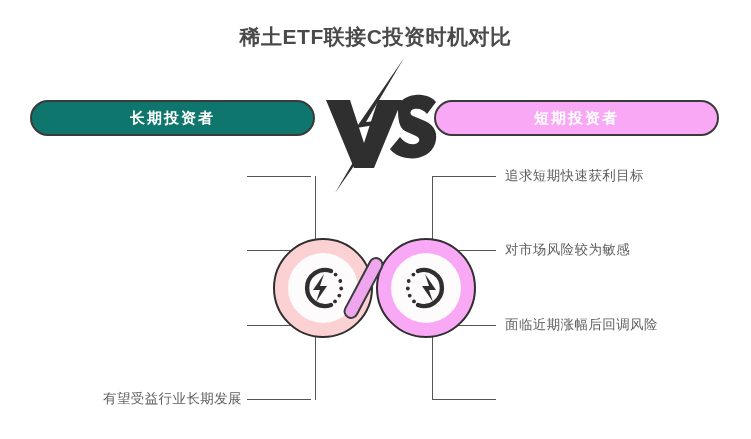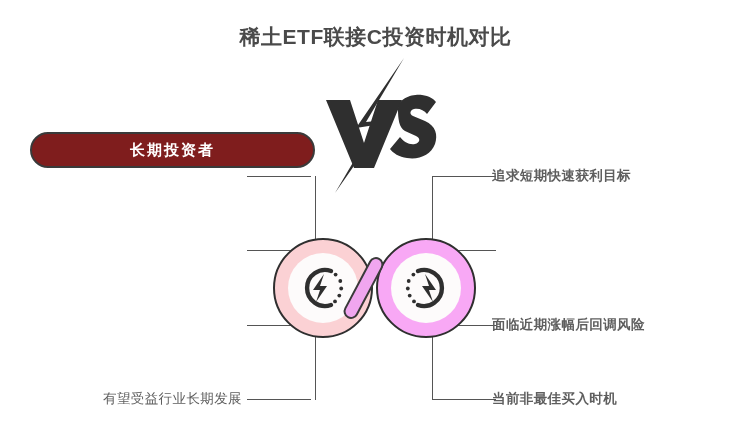--- a/index.html
+++ b/index.html
@@ -49,22 +49,21 @@
     align-items: center;
     justify-content: center;
     font-size: 15px;
     font-weight: bold;
     color: #ffffff;
     letter-spacing: 2px;
   }
   #pill-left {
     left: 30px;
     width: 285px;
-    background: #7f1d1d;
-    margin-top: 32px;
+    background: #0f766e;
   }
   #pill-right {
     left: 434px;
     width: 285px;
     background: #f8a8f5;
   }
 
   
   #vs-wrap {
     position: absolute;
@@ -97,21 +96,21 @@
   
   .item-label {
     position: absolute;
     font-size: 13.5px;
     color: #5e5e5e;
     line-height: 18px;
     white-space: nowrap;
     letter-spacing: 0.4px;
   }
   .item-label.left  { text-align: right; right: 505px; }
-  .item-label.right { text-align: center;  left: 492px; font-weight: bold; }
+  .item-label.right { text-align: center;  left: 505px; }
 
   
   .circle {
     position: absolute;
     border-radius: 50%;
     border: 2px solid #2f2f2f;
     box-sizing: border-box;
     display: flex;
     align-items: center;
     justify-content: center;
@@ -159,20 +158,23 @@
 </head>
 <body>
 
 <div id="stage">
 
   <div id="title">稀土ETF联接C投资时机对比</div>
 
   <div class="pill" id="pill-left">
     <span>长期投资者</span>
   </div>
+  <div class="pill" id="pill-right">
+    <span>短期投资者</span>
+  </div>
 
   <div id="vs-wrap">
     <svg width="128" height="135" viewBox="0 0 128 135">
 
       <polygon points="92,0 44,70 63,67 23,135 74,62 54,64" fill="#2f2f2f"></polygon>
 
       <g fill="#2f2f2f">
         <polygon points="14,42 38,42 52,85 66,42 90,42 62,110 42,110"></polygon>
         <path d="M86,52 C86,40 100,36 110,37 C117,38 122,41 124,44 L115,56
                  C112,52 107,50 102,51 C98,52 97,56 101,58 L113,63
@@ -192,22 +194,22 @@
   <div class="branch left" style="top:399px; width:64px;"></div>
 
   <div class="item-label left" style="top:390px;">有望受益行业长期发展</div>
 
   <div class="branch right" style="top:176px; width:64px;"></div>
   <div class="branch right" style="top:250px; width:64px;"></div>
   <div class="branch right" style="top:325px; width:64px;"></div>
   <div class="branch right" style="top:399px; width:64px;"></div>
 
   <div class="item-label right" style="top:167px;">追求短期快速获利目标</div>
+  <div class="item-label right" style="top:241px;">对市场风险较为敏感</div>
   <div class="item-label right" style="top:316px;">面临近期涨幅后回调风险</div>
-  <div class="item-label right" style="top:390px;">当前非最佳买入时机</div>
 
   <div class="circle" id="circle-left">
     <div class="inner-disc">
       <svg width="46" height="46" viewBox="0 0 46 46">
 
         <path d="M31,6 A18,18 0 1 0 31,40" fill="none" stroke="#2f2f2f" stroke-width="4.4" stroke-linecap="round"></path>
 
         <circle cx="35.6" cy="9.6" r="1.9" fill="#2f2f2f"></circle>
         <circle cx="40.3" cy="16.0" r="1.9" fill="#2f2f2f"></circle>
         <circle cx="41.2" cy="23.5" r="1.9" fill="#2f2f2f"></circle>

